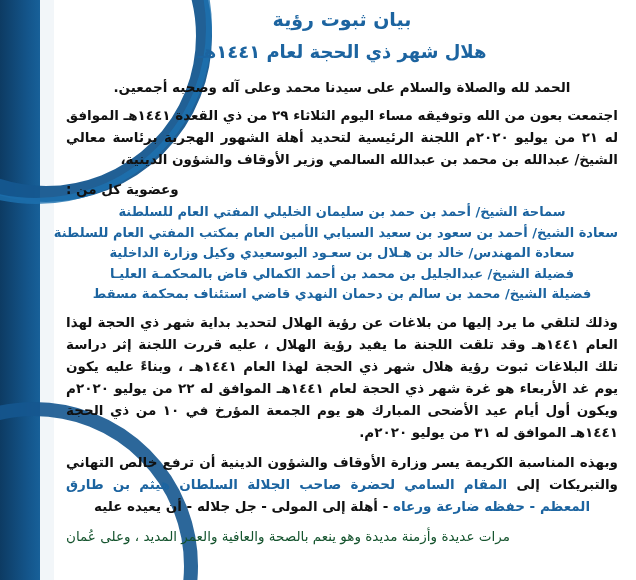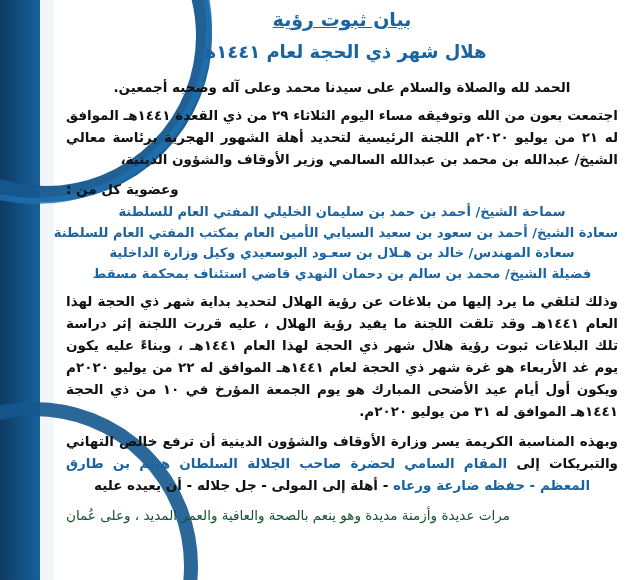--- a/index.html
+++ b/index.html
@@ -83,21 +83,20 @@
     text-align: center;
   }
 
   .title-1 {
     color: #1c64a0;
     font-size: 19px;
     font-weight: bold;
     line-height: 26px;
     margin: 2px 0 0 0;
     letter-spacing: 0px;
-    text-decoration: underline;
   }
   .title-2 {
     color: #1c64a0;
     font-size: 18px;
     font-weight: bold;
     line-height: 28px;
     margin: 6px 0 10px 0;
   }
 
   .para {
@@ -178,20 +177,21 @@
     <div class="para para-intro">الحمد لله والصلاة والسلام على سيدنا محمد وعلى آله وصحبه أجمعين.</div>
 
     <div class="para para-body">اجتمعت بعون من الله وتوفيقه مساء اليوم الثلاثاء ٢٩ من ذي القعدة ١٤٤١هـ الموافق له ٢١ من يوليو ٢٠٢٠م اللجنة الرئيسية لتحديد أهلة الشهور الهجرية برئاسة معالي الشيخ/ عبدالله بن محمد بن عبدالله السالمي وزير الأوقاف والشؤون الدينية،</div>
 
     <div class="lead-in">وعضوية كل من :</div>
 
     <div class="members">
       <div class="member-line">سماحة الشيخ/ أحمد بن حمد بن سليمان الخليلي المفتي العام للسلطنة</div>
       <div class="member-line">سعادة الشيخ/ أحمد بن سعود بن سعيد السيابي الأمين العام بمكتب المفتي العام للسلطنة</div>
       <div class="member-line">سعادة المهندس/ خالد بن هـلال بن سعـود البوسعيدي وكيل وزارة الداخلية</div>
+      <div class="member-line">فضيلة الشيخ/ عبدالجليل بن محمد بن أحمد الكمالي قاض بالمحكمـة العليـا</div>
       <div class="member-line">فضيلة الشيخ/ محمد بن سالم بن دحمان النهدي قاضي استئناف بمحكمة مسقط</div>
     </div>
 
     <div class="para para-body">وذلك لتلقي ما يرد إليها من بلاغات عن رؤية الهلال لتحديد بداية شهر ذي الحجة لهذا العام ١٤٤١هـ وقد تلقت اللجنة ما يفيد رؤية الهلال ، عليه قررت اللجنة إثر دراسة تلك البلاغات ثبوت رؤية هلال شهر ذي الحجة لهذا العام ١٤٤١هـ ، وبناءً عليه يكون يوم غد الأربعاء هو غرة شهر ذي الحجة لعام ١٤٤١هـ الموافق له ٢٢ من يوليو ٢٠٢٠م ويكون أول أيام عيد الأضحى المبارك هو يوم الجمعة المؤرخ في ١٠ من ذي الحجة ١٤٤١هـ الموافق له ٣١ من يوليو ٢٠٢٠م.</div>
 
     <div class="para para-closing">
       <span>وبهذه المناسبة الكريمة يسر وزارة الأوقاف والشؤون الدينية أن ترفع خالص التهاني والتبريكات إلى</span>
       <span class="highlight">المقام السامي لحضرة صاحب الجلالة السلطان هيثم بن طارق المعظم - حفظه ضارعة ورعاه</span>
       <span>- أهلة إلى المولى - جل جلاله - أن يعيده عليه</span>
     </div>

